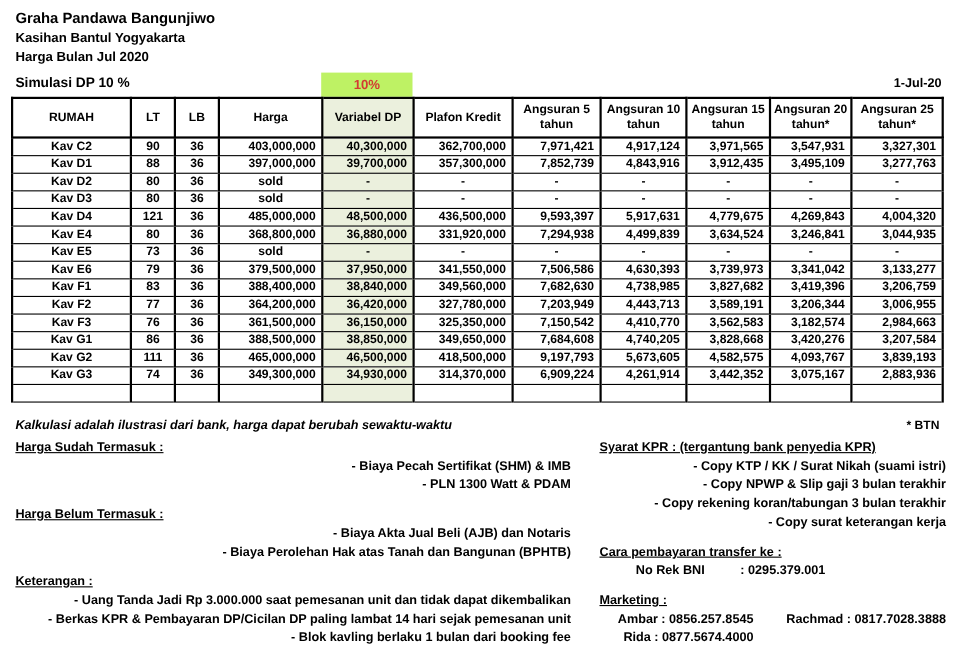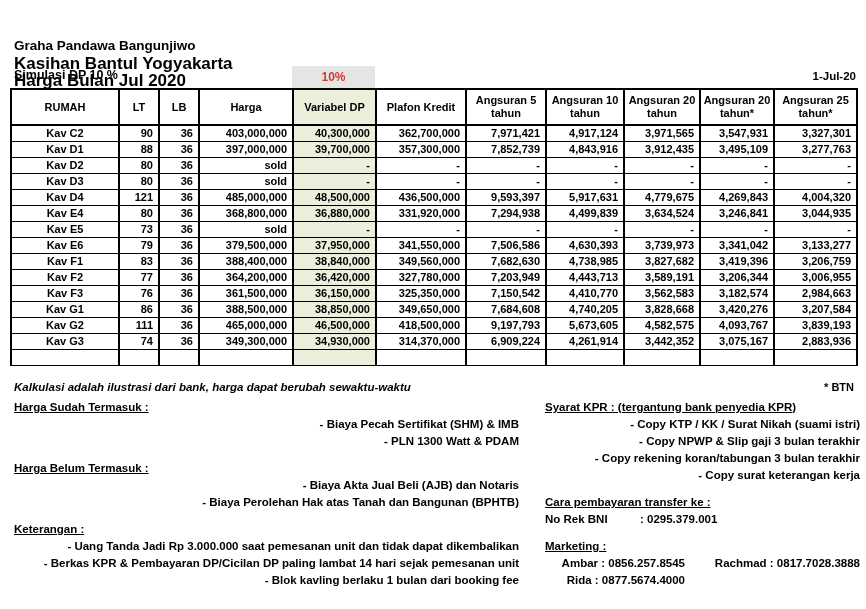--- a/index.html
+++ b/index.html
@@ -1,54 +1,54 @@
 <!DOCTYPE html>
 <html><head>
 <meta charset="utf-8">
 <style>
   html,body{margin:0;padding:0;background:#fff;}
   body{font-family:"Liberation Sans",sans-serif;font-weight:700;color:#000;}
   .sheet{position:relative;width:866px;height:609px;background:#fff;overflow:hidden;}
 
   
-  .title-block{position:absolute;left:14px;top:8px;margin-top:29px;}
+  .title-block{position:absolute;left:14px;top:8px;}
   .title-main{font-size:13.5px;line-height:18px;}
-  .title-sub{font-size:17px;line-height:17px;}
+  .title-sub{font-size:12px;line-height:17px;}
 
   
   .sim-label{position:absolute;left:14px;top:68px;font-size:12.5px;}
   .dp-cell{position:absolute;left:292px;top:66px;width:83px;height:22px;
-           background:#e5e5e5;color:#d33a32;font-size:12px;
+           background:#bef264;color:#d33a32;font-size:12px;
            display:flex;align-items:center;justify-content:center;}
   .date-label{position:absolute;right:10px;top:70px;font-size:11.5px;text-align:center;}
 
   
   table.price{position:absolute;left:10px;top:88px;border-collapse:collapse;
               table-layout:fixed;width:846px;font-size:11px;}
   .price th,.price td{border:1px solid #000;border-left-width:2px;border-right-width:2px;
               overflow:hidden;white-space:nowrap;}
   .price th{border-bottom-width:2px;border-top-width:2px;font-size:11px;line-height:13px;
               padding:4px 2px;text-align:center;vertical-align:middle;white-space:normal;}
   .price td{height:15px;line-height:15px;padding:0 5px;}
   .hl{background:#ebf0dd;}
   .c-left{text-align:center;}
-  .c-center{text-align:right;margin-left:16px;}
+  .c-center{text-align:center;margin-left:16px;}
   .c-num{text-align:right;}
 
   
   .footnote-left{position:absolute;left:14px;top:381px;font-size:11.5px;font-style:italic;}
   .footnote-right{position:absolute;right:12px;top:381px;font-size:11px;}
 
   
   .col-left{position:absolute;left:14px;top:399px;width:505px;font-size:11.5px;}
   .col-right{position:absolute;left:545px;top:399px;width:315px;font-size:11.5px;}
   .section{margin-bottom:10px;}
   .sec-heading{text-decoration:underline;line-height:17px;}
   .item{line-height:17px;text-align:right;}
-  .rek-line{display:flex;line-height:17px;}
+  .rek-line{display:flex;line-height:17px;margin-left:33px;}
   .rek-label{width:95px;}
   .contacts{display:grid;grid-template-columns:140px auto;line-height:17px;}
 </style>
 </head>
 <body>
 
 <div class="sheet">
 
   <div class="title-block">
     <div class="title-main">Graha Pandawa Bangunjiwo</div>
@@ -77,21 +77,21 @@
     <thead>
       <tr>
           <th>RUMAH</th>
           <th>LT</th>
           <th>LB</th>
           <th>Harga</th>
           <th class="hl">Variabel DP</th>
           <th>Plafon Kredit</th>
           <th>Angsuran 5 tahun</th>
           <th>Angsuran 10 tahun</th>
-          <th>Angsuran 20 tahun</th>
+          <th>Angsuran 15 tahun</th>
           <th>Angsuran 20 tahun*</th>
           <th>Angsuran 25 tahun*</th>
         </tr>
     </thead>
     <tbody>
         <tr>
           <td class="c-left">Kav C2</td>
           <td class="c-center">90</td>
           <td class="c-center">36</td>
           <td class="c-num">403,000,000</td>

